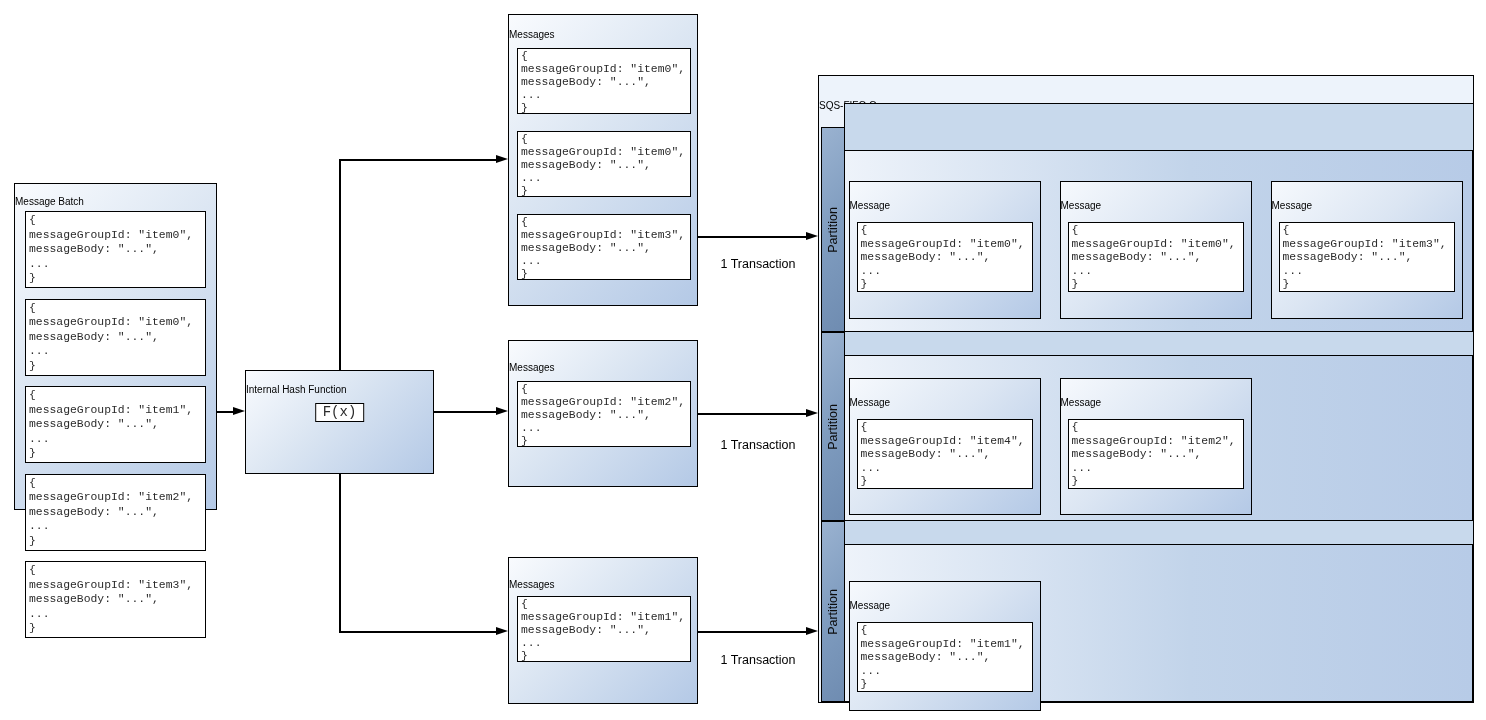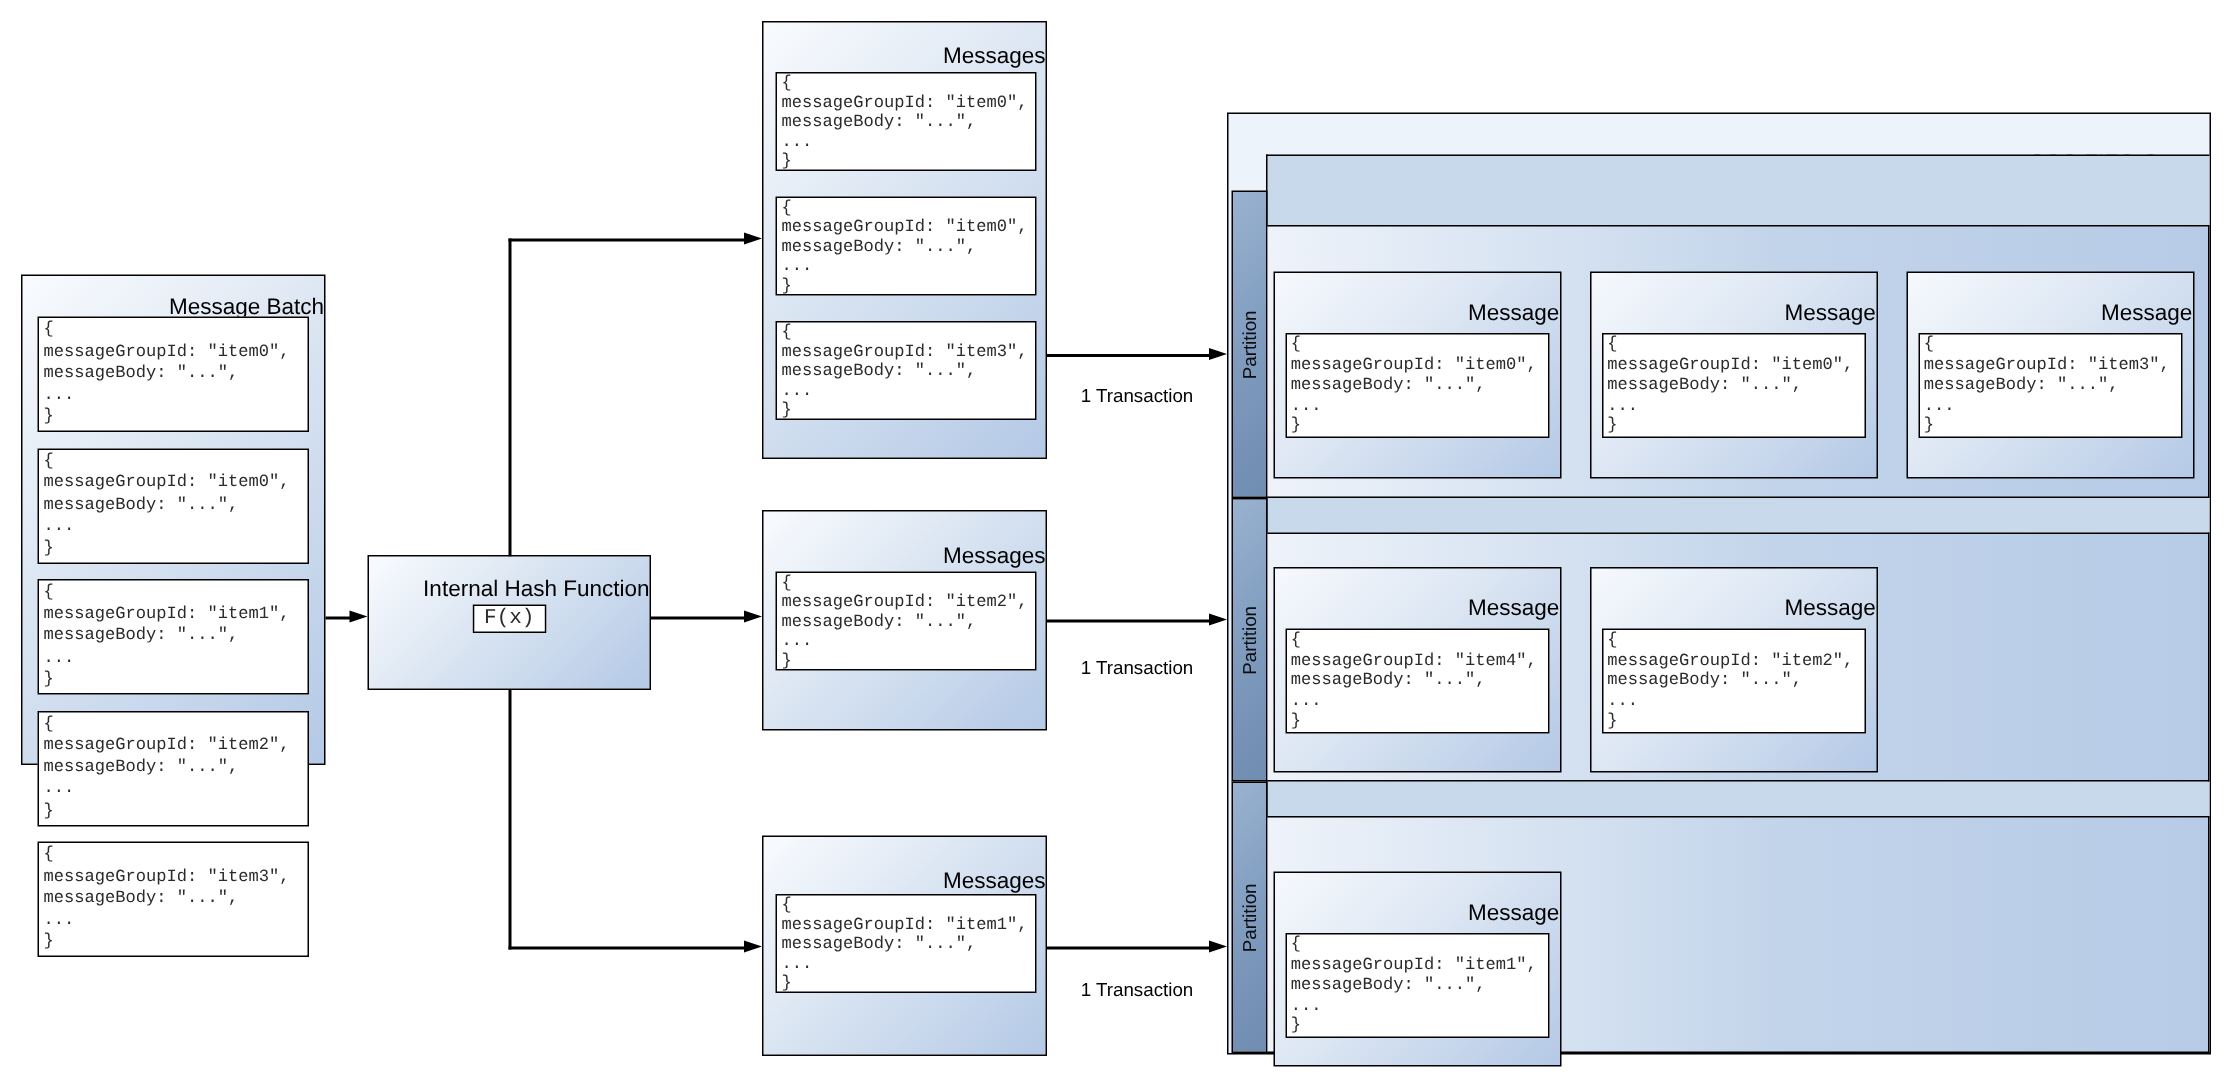--- a/index.html
+++ b/index.html
@@ -2,21 +2,21 @@
 <html><head>
 <meta charset="utf-8">
 <style>
   * { margin:0; padding:0; box-sizing:border-box; }
   html,body { background:#ffffff; }
   body { font-family:"Liberation Sans", sans-serif; color:#000; }
   .canvas { position:relative; width:1486px; height:720px; background:#fff; overflow:hidden; }
 
   .box { position:absolute; border:1.6px solid #000; }
   .grad { background:linear-gradient(135deg,#f9fbfe 0%,#dde7f3 40%,#b4c9e6 100%); }
-  .title { text-align:right; font-size:15px; color:#000; }
+  .title { text-align:left; font-size:10px; color:#000; }
 
   .code-card { position:absolute; background:#ffffff; border:1.3px solid #000;
                font-family:"Liberation Mono", monospace; font-size:11.4px; line-height:13px;
                color:#2b2b2b; white-space:pre; padding:1px 3px; overflow:hidden; }
 
   .hline { position:absolute; height:1.6px; background:#000; }
   .vline { position:absolute; width:1.6px; background:#000; }
   .ahead { position:absolute; width:0; height:0; border-top:4.5px solid transparent;
            border-bottom:4.5px solid transparent; border-left:12px solid #000; }
   .label-sm { position:absolute; width:118px; text-align:center; font-size:12.5px; color:#000; }
@@ -93,21 +93,21 @@
 ...
 }</div>
         <div class="code-card" style="left: 10px; width: 181px; top: 377.4px; height: 77px; line-height: 14.5px;">{
 messageGroupId: "item3",
 messageBody: "...",
 ...
 }</div>
       </div>
   </div>
 
-  <div class="box grad" style="left:245px;top:370px;width:189px;height:90px">
+  <div class="box grad" style="left:245px;top:370px;width:189px;height:104px">
     <div class="title" style="padding-top:13px">Internal Hash Function</div>
     <div class="fx-chip">F(x)</div>
   </div>
 
   <div class="box grad" style="left:508px;top:14px;width:190px;height:292px">
     <div class="title" style="padding-top:14px">Messages</div>
     <div>
         <div class="code-card" style="left: 8px; width: 174px; top: 33px; height: 66px;">{
 messageGroupId: "item0",
 messageBody: "...",

